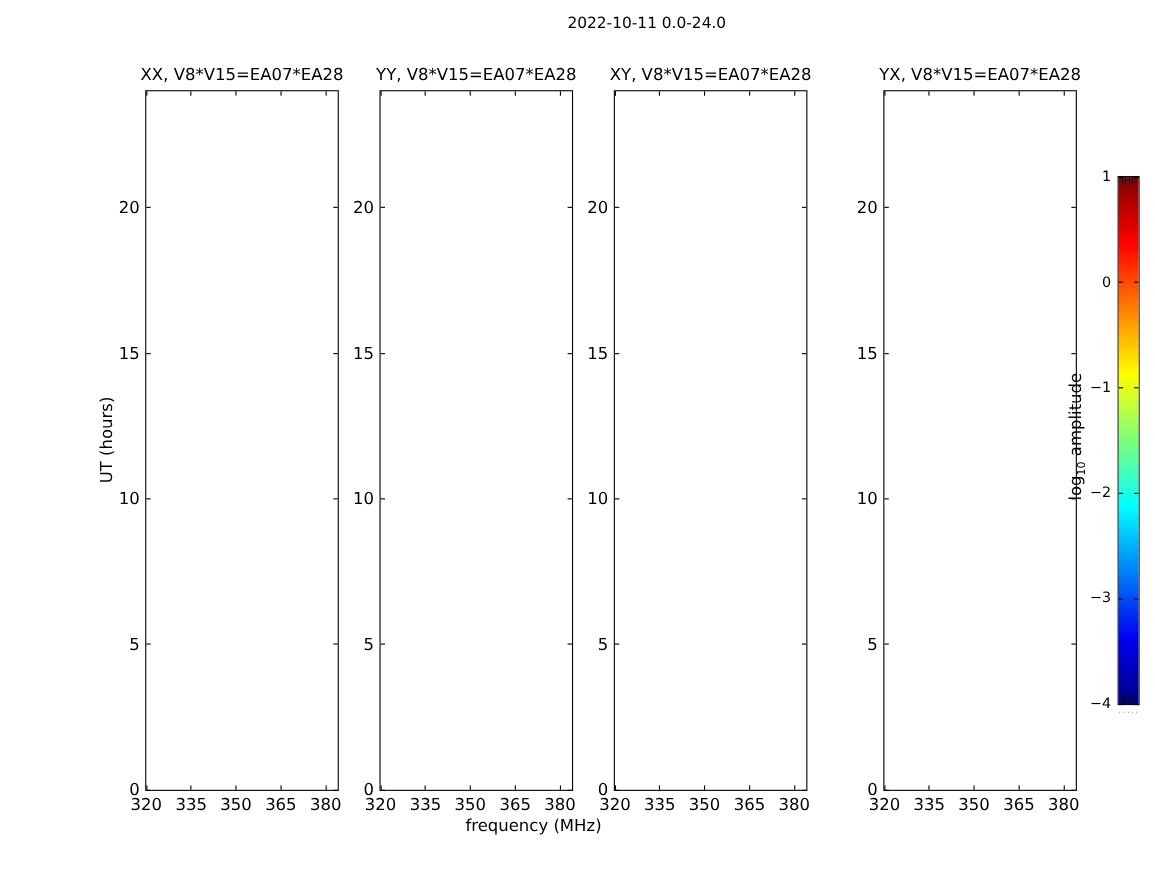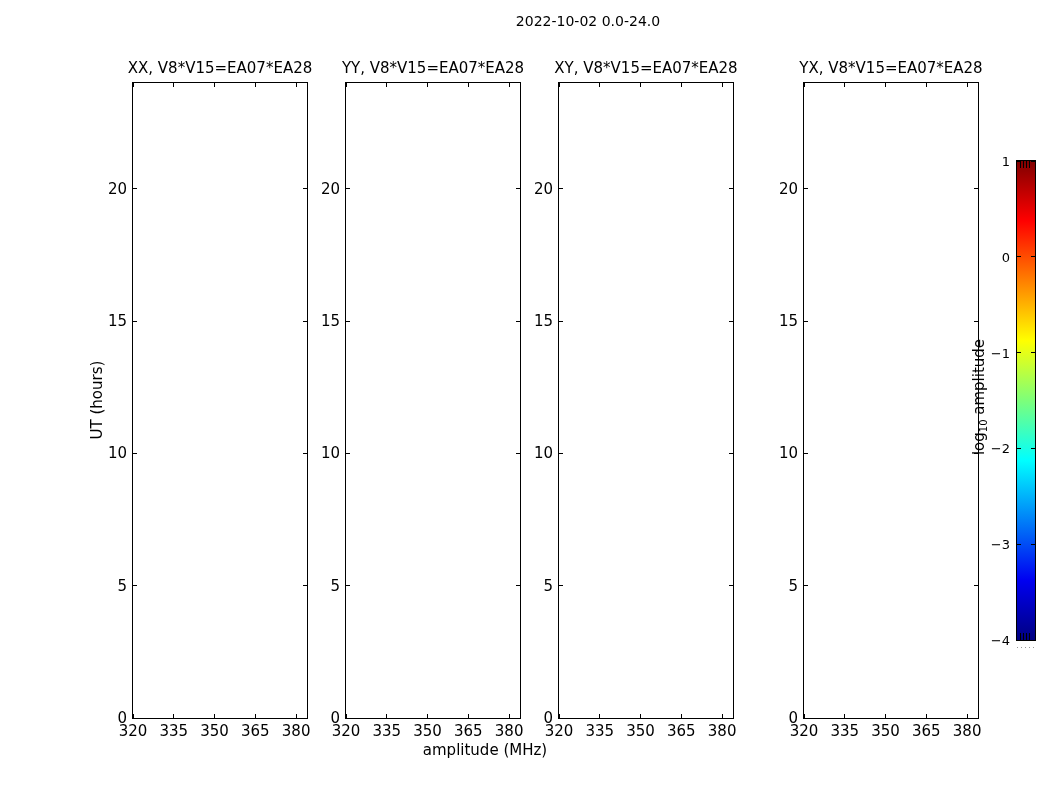--- a/index.html
+++ b/index.html
@@ -74,21 +74,21 @@
   .cbar-label {
     position: absolute; left: 979px; top: 397px;
     transform: translate(-50%,-50%) rotate(-90deg);
     font-size: 15px; white-space: nowrap;
   }
   .cbar-label .sub { font-size: 10px; vertical-align: -3px; }
 </style>
 </head>
 <body>
 
-<div class="fig-title">2022-10-02 0.0-24.0</div>
+<div class="fig-title">2022-10-11 0.0-24.0</div>
 
 <div class="panel" style="left:132px">
   <div class="panel-title">XX, V8*V15=EA07*EA28</div>
 <div class="tick tx top" style="left: -0.5px;"></div>
     <div class="tick tx bottom" style="left: -0.5px;"></div>
     <div class="xlab" style="left: 0px;">320</div>
     <div class="tick tx top" style="left: 40.2812px;"></div>
     <div class="tick tx bottom" style="left: 40.2812px;"></div>
     <div class="xlab" style="left: 40.7812px;">335</div>
     <div class="tick tx top" style="left: 81.0625px;"></div>
@@ -210,21 +210,21 @@
     <div class="ylab" style="top: 370.417px;">10</div>
     <div class="tick ty left" style="top: 237.625px;"></div>
     <div class="tick ty right" style="top: 237.625px;"></div>
     <div class="ylab" style="top: 238.125px;">15</div>
     <div class="tick ty left" style="top: 105.333px;"></div>
     <div class="tick ty right" style="top: 105.333px;"></div>
     <div class="ylab" style="top: 105.833px;">20</div>
   </div>
 
 <div class="y-axis-label">UT (hours)</div>
-<div class="x-axis-label">amplitude (MHz)</div>
+<div class="x-axis-label">frequency (MHz)</div>
 
 <div class="cbar">
   <div class="cbar-bar" style="background: linear-gradient(to top, rgb(0, 0, 128) 0%, rgb(0, 0, 241) 12.5%, rgb(0, 255, 255) 37.5%, rgb(125, 255, 122) 50%, rgb(255, 255, 0) 62.5%, rgb(255, 0, 0) 87.5%, rgb(128, 0, 0) 100%);"></div>
   <div class="cbar-minor top"></div>
   <div class="cbar-minor bottom"></div>
   <div class="cbar-dots"></div>
 <div class="cbtick left" style="top: -0.5px;"></div>
     <div class="cbtick right" style="top: -0.5px;"></div>
     <div class="cblab" style="top: 0px;">1</div>
     <div class="cbtick left" style="top: 95.3px;"></div>

